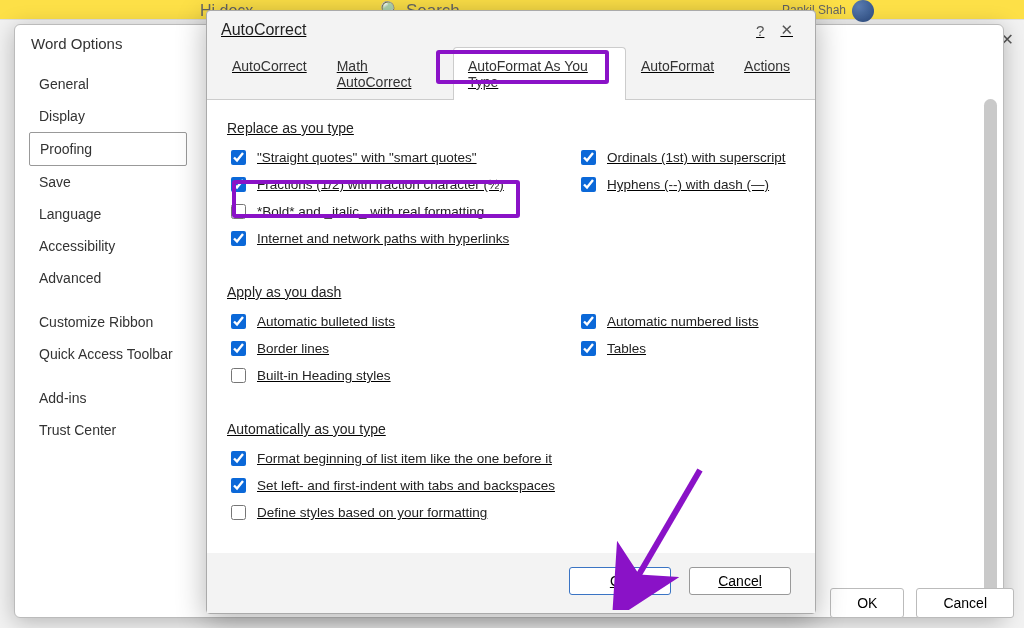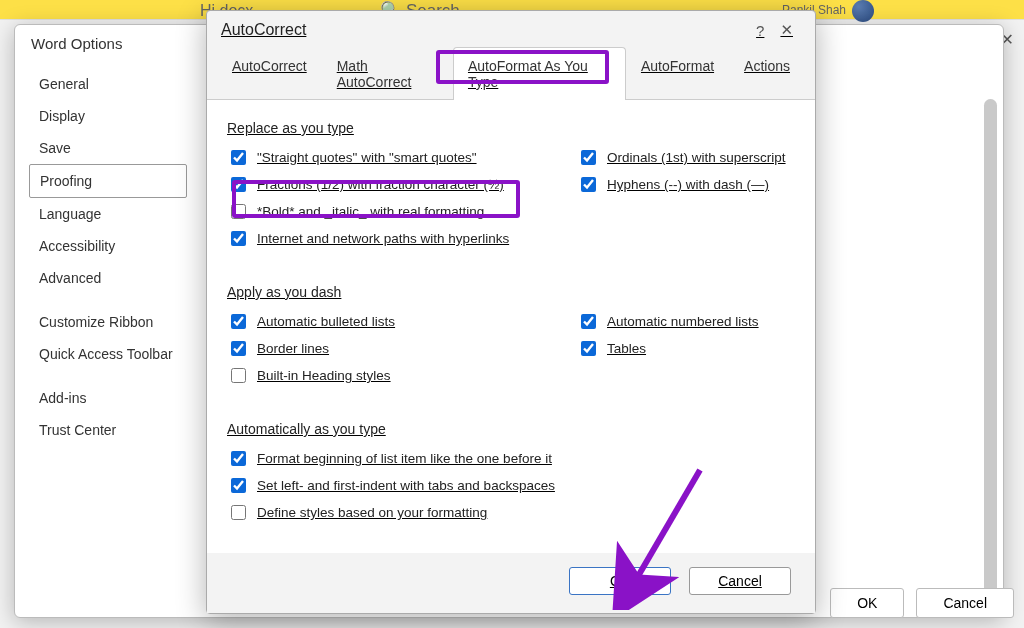--- a/index.html
+++ b/index.html
@@ -65,22 +65,22 @@
   <span>?</span>
   <span>✕</span>
 </div>
 
 <div class="wo-dialog">
   <div class="wo-title">Word Options</div>
   <div class="wo-body">
     <div class="wo-sidebar" id="wo-sidebar">
         <div class="wo-side-item">General</div>
         <div class="wo-side-item">Display</div>
+        <div class="wo-side-item selected">Proofing</div>
         <div class="wo-side-item">Save</div>
-        <div class="wo-side-item selected">Proofing</div>
         <div class="wo-side-item">Language</div>
         <div class="wo-side-item">Accessibility</div>
         <div class="wo-side-item">Advanced</div>
         <div class="wo-side-item group-top">Customize Ribbon</div>
         <div class="wo-side-item">Quick Access Toolbar</div>
         <div class="wo-side-item group-top">Add-ins</div>
         <div class="wo-side-item">Trust Center</div>
       </div>
   </div>
   <div class="wo-scrollbar"></div>

